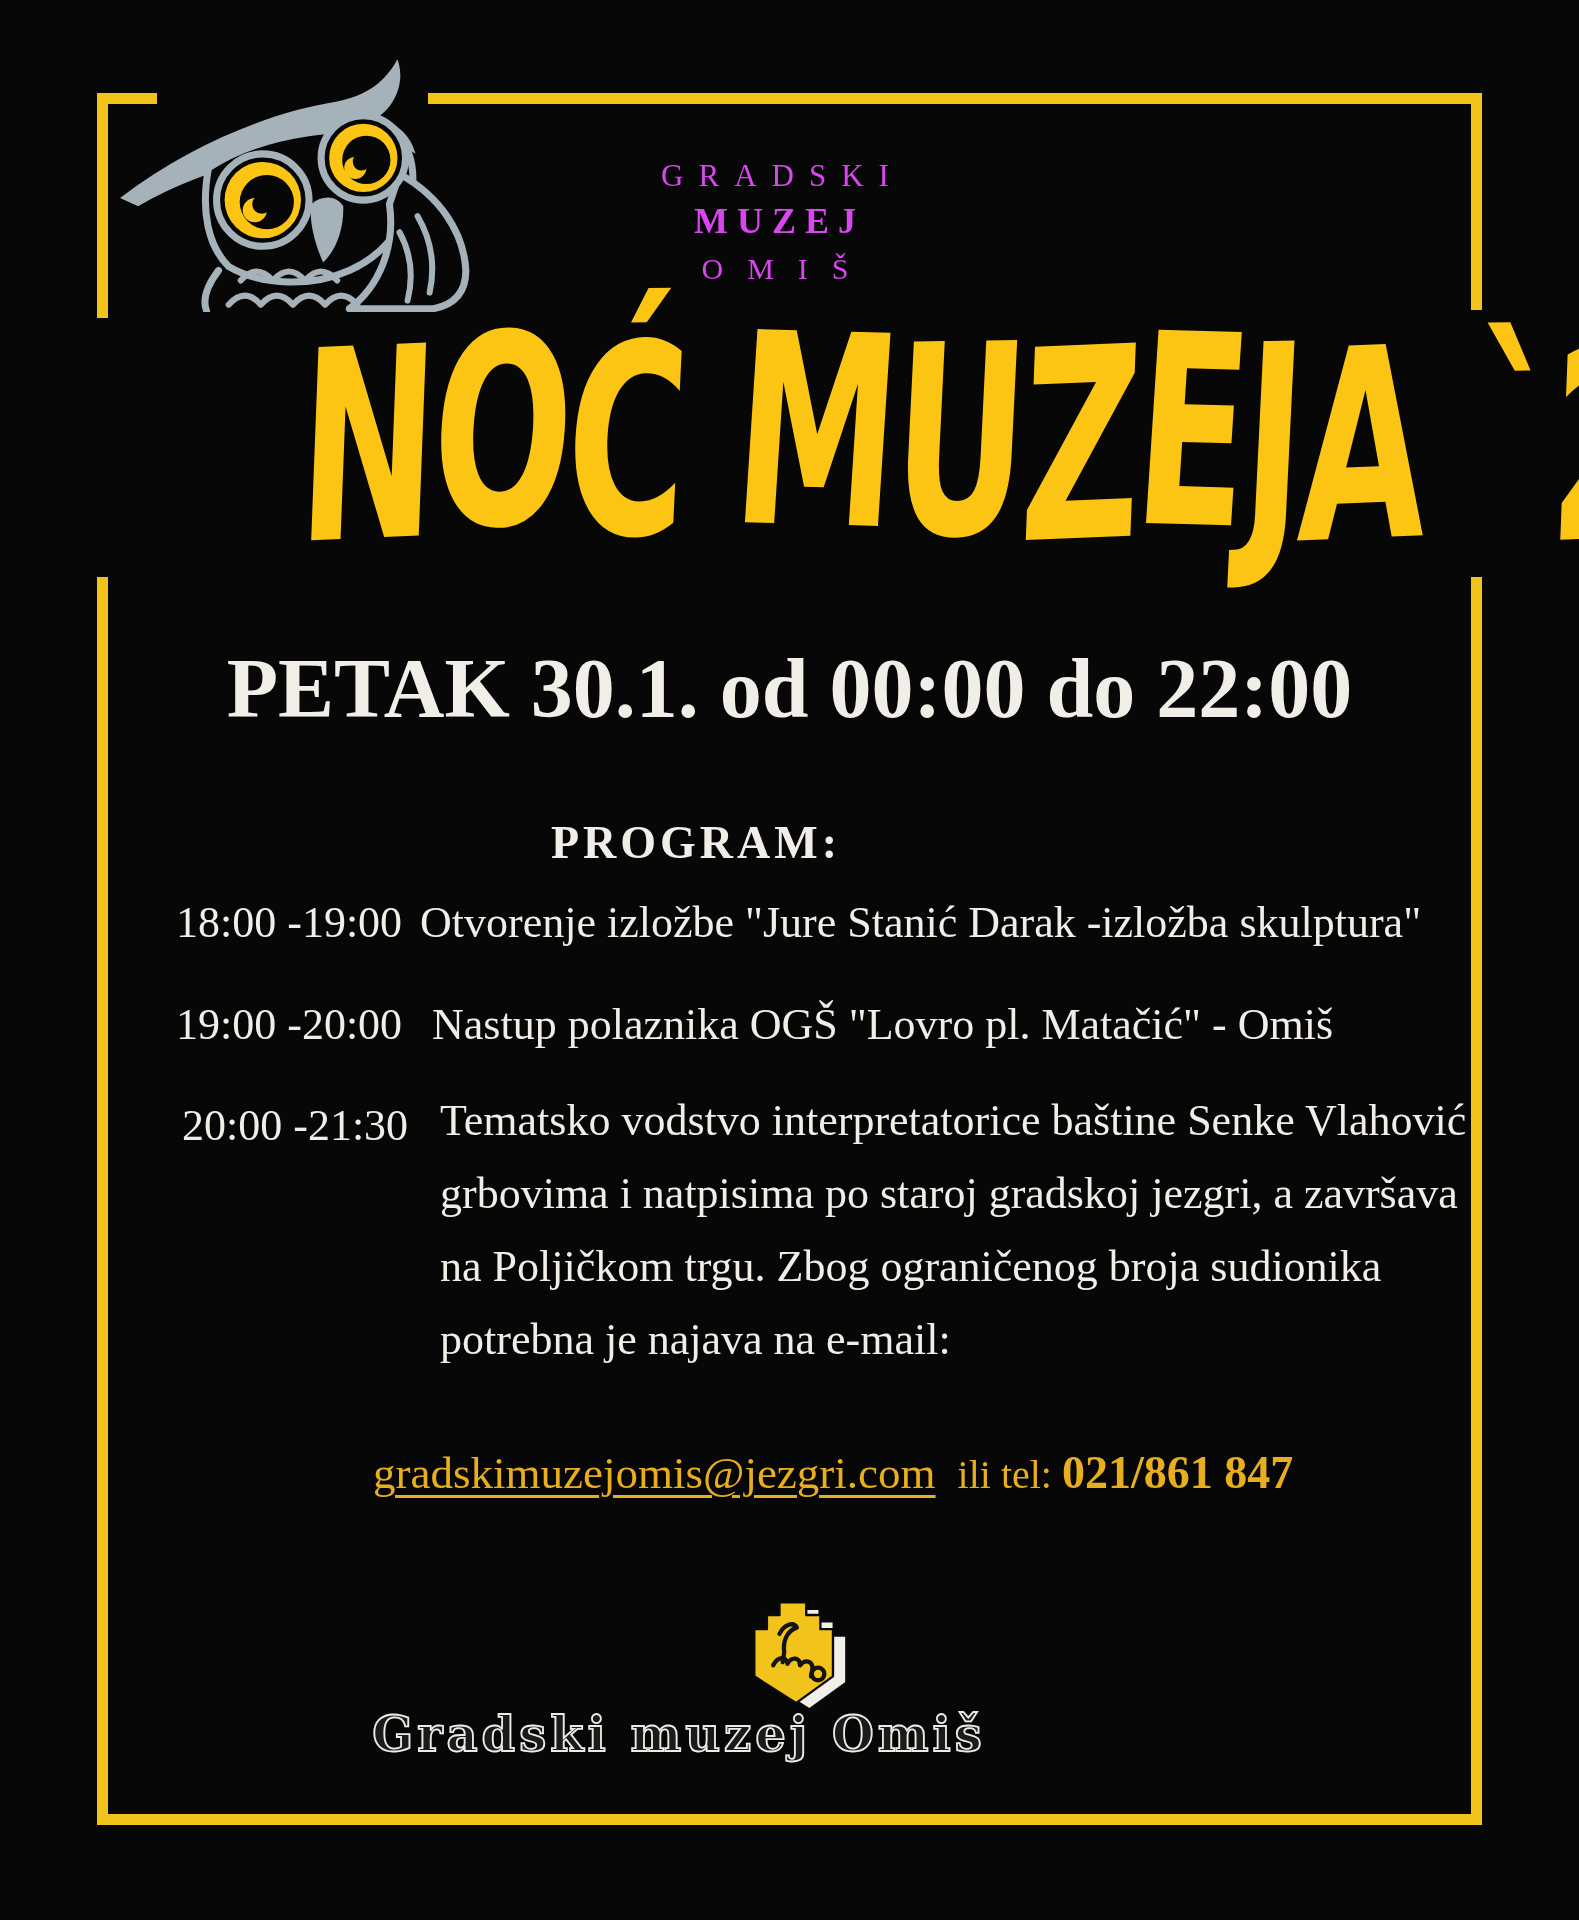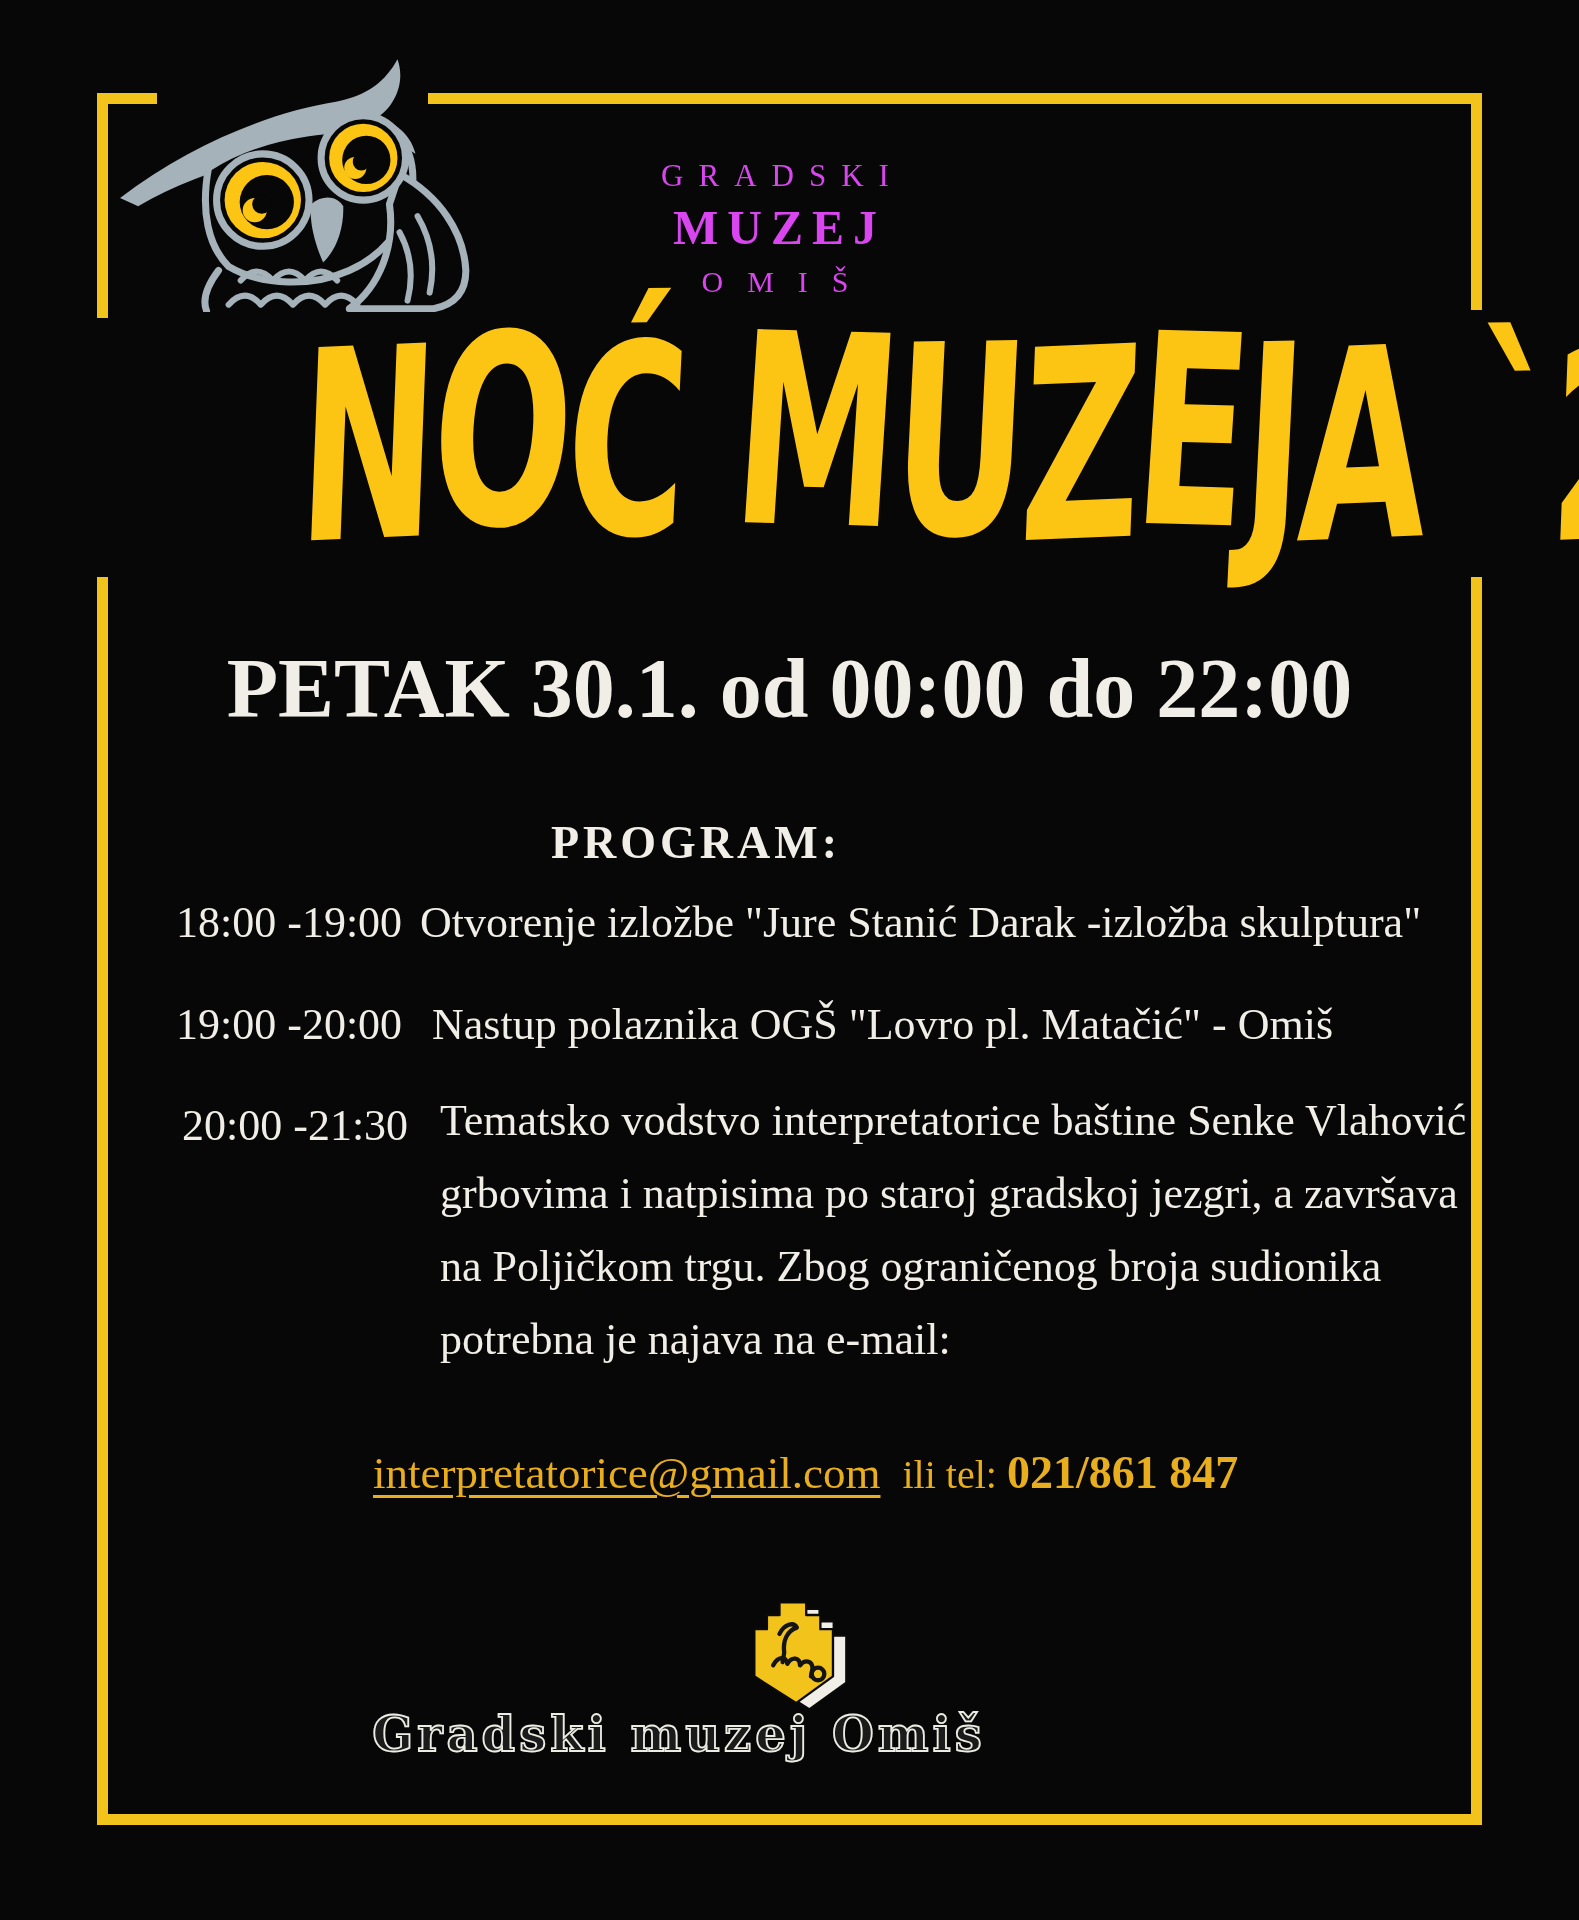--- a/index.html
+++ b/index.html
@@ -17,21 +17,21 @@
   .seg-left-upper {left:97px;  top:93px;   width:11px;  height:225px;}
   .seg-left-lower {left:97px;  top:577px;  width:11px;  height:1248px;}
   .seg-right-upper{left:1471px;top:93px;   width:11px;  height:217px;}
   .seg-right-lower{left:1471px;top:577px;  width:11px;  height:1248px;}
   
   .owl{position:absolute;left:112px;top:46px;width:382px;height:266px;}
   
   .brand{position:absolute;left:490px;top:158px;width:570px;text-align:center;
     color:#d946ef;font-family:Liberation Serif, serif;}
   .brand-l1{font-size:31px;letter-spacing:15px;padding-left:15px;font-weight:400;}
-  .brand-l2{font-size:48px;letter-spacing:9px;padding-left:9px;font-weight:700;margin-top:6px;}
+  .brand-l2{font-size:36px;letter-spacing:9px;padding-left:9px;font-weight:700;margin-top:6px;}
   .brand-l3{font-size:30px;letter-spacing:24px;padding-left:24px;margin-top:10px;}
   
   .title{position:absolute;left:0;top:308px;width:1579px;text-align:center;
     font-family:"DejaVu Sans",sans-serif;font-weight:800;font-size:265px;line-height:1;
     color:var(--title-yellow);white-space:nowrap;letter-spacing:-8px;
     transform:scaleX(0.62) skewX(-5deg);transform-origin:50% 50%;}
   .tl{display:inline-block;}
   .tl0{transform:translateY(6px) rotate(-1.5deg);}
   .tl1{transform:translateY(-8px) rotate(1deg);}
   .tl2{transform:translateY(2px) rotate(-0.5deg);}
@@ -125,21 +125,21 @@
 
   <div class="time time-3">20:00 -21:30</div>
   <div class="rowtext row-3">
     <div>Tematsko vodstvo interpretatorice baštine Senke Vlahović</div>
     <div>grbovima i natpisima po staroj gradskoj jezgri, a završava</div>
     <div>na Poljičkom trgu. Zbog ograničenog broja sudionika</div>
     <div>potrebna je najava na e-mail:</div>
   </div>
 
   <div class="contact">
-    <a class="email" href="#">interpretatorice@gmail.com</a><span class="sep">ili tel:</span><span class="phone">021/861 847</span>
+    <a class="email" href="#">gradskimuzejomis@jezgri.com</a><span class="sep">ili tel:</span><span class="phone">021/861 847</span>
   </div>
 
   <svg class="shield" viewBox="0 0 150 145" aria-hidden="true">
     <g stroke-linejoin="round">
       <path transform="translate(17,8)" fill="#F1EFE8" stroke="#0a0a0a" stroke-width="3" d="M75,140 L22,106 L22,46 L38,46 L38,28 L54,28 L54,12 L88,12 L88,28 L106,28 L106,46 L122,46 L122,106 Z"></path>
       <path fill="var(--accent)" stroke="#0a0a0a" stroke-width="3" d="M75,140 L22,106 L22,46 L38,46 L38,28 L54,28 L54,12 L88,12 L88,28 L106,28 L106,46 L122,46 L122,106 Z"></path>
       <g fill="none" stroke="#141414" stroke-width="5.5" stroke-linecap="round">
         <path d="M54,52 C60,40 72,36 76,44 C64,48 58,60 60,76 L58,88"></path>
         <path d="M46,92 C52,80 62,80 64,90 C70,80 80,82 80,92 C86,84 96,86 96,96 L94,106"></path>
         <circle cx="103" cy="103" r="8"></circle>

